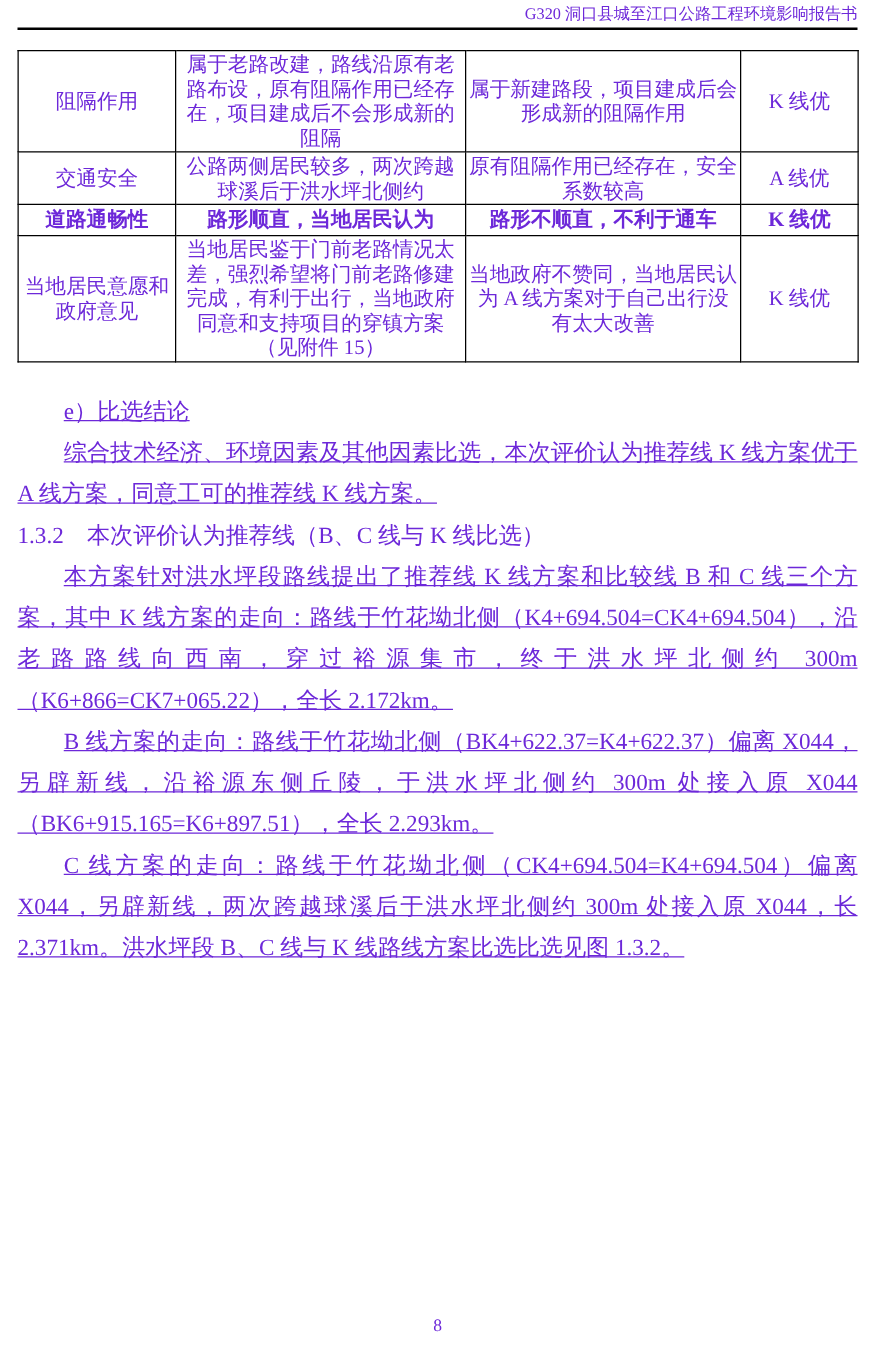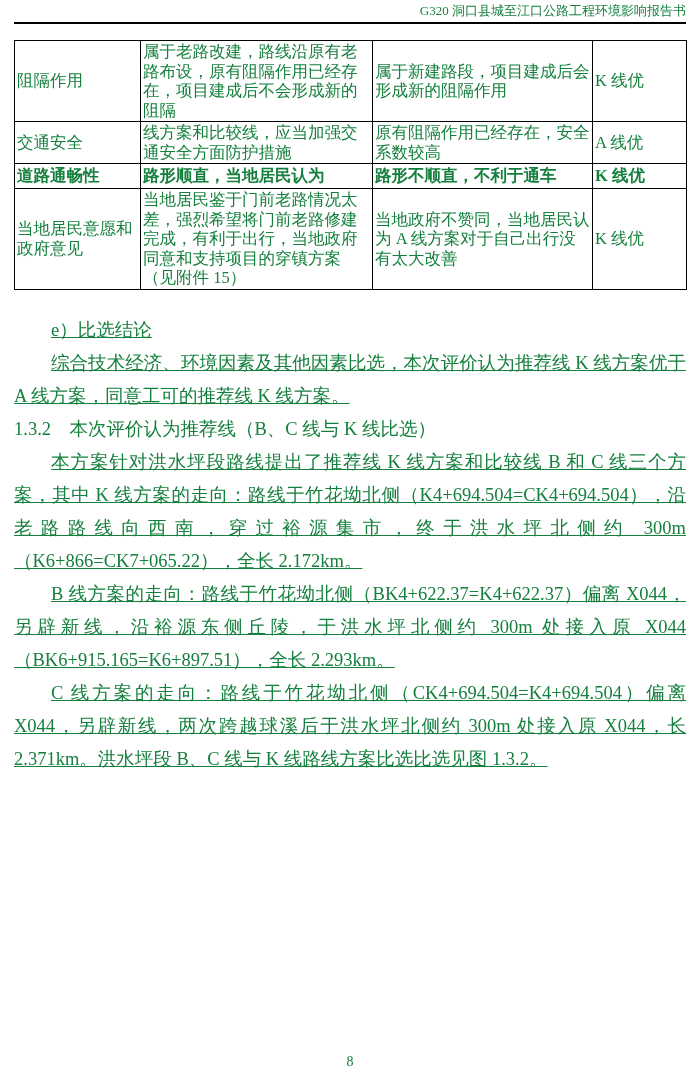--- a/index.html
+++ b/index.html
@@ -2,21 +2,21 @@
 <html lang="zh"><head>
 <meta charset="utf-8">
 <style>
   html, body { margin: 0; padding: 0; background: #888; }
   .page {
     position: relative;
     width: 700px;
     height: 1080px;
     margin: 0 auto;
     background: #ffffff;
-    color: #15803d;
+    color: #6d28d9;
     font-family: "Liberation Serif", "DejaVu Serif", serif;
     overflow: hidden;
     box-sizing: border-box;
   }
   
   .page-header {
     margin: 0 14px;
     padding-top: 3px;
     padding-bottom: 3px;
     border-bottom: 2px solid #000;
@@ -28,20 +28,21 @@
   .cmp-table {
     margin: 16px 14px 0 14px;
     border-collapse: collapse;
     table-layout: fixed;
     width: 672px;
     font-size: 16.5px;
     line-height: 19.5px;
   }
   .cmp-table td {
     border: 1px solid #000;
+    text-align: center;
     vertical-align: middle;
     padding: 1px 2px;
     overflow: hidden;
   }
   .row-h1 { height: 80px; }
   .row-h2 { height: 40px; margin-top: 28px; }
   .row-h3 { height: 25px; font-weight: bold; }
   .row-h4 { height: 97px; }
   
   .doc-body {
@@ -81,21 +82,21 @@
     </colgroup>
     <tbody>
       <tr class="row-h1">
         <td>阻隔作用</td>
         <td>属于老路改建，路线沿原有老路布设，原有阻隔作用已经存在，项目建成后不会形成新的阻隔</td>
         <td>属于新建路段，项目建成后会形成新的阻隔作用</td>
         <td>K 线优</td>
       </tr>
       <tr class="row-h2">
         <td>交通安全</td>
-        <td>线方案和比较线，应当加强交通安全方面防护措施</td>
+        <td>公路两侧居民较多，两次跨越球溪后于洪水坪北侧约</td>
         <td>原有阻隔作用已经存在，安全系数较高</td>
         <td>A 线优</td>
       </tr>
       <tr class="row-h3">
         <td>道路通畅性</td>
         <td>路形顺直，当地居民认为</td>
         <td>路形不顺直，不利于通车</td>
         <td>K 线优</td>
       </tr>
       <tr class="row-h4">

